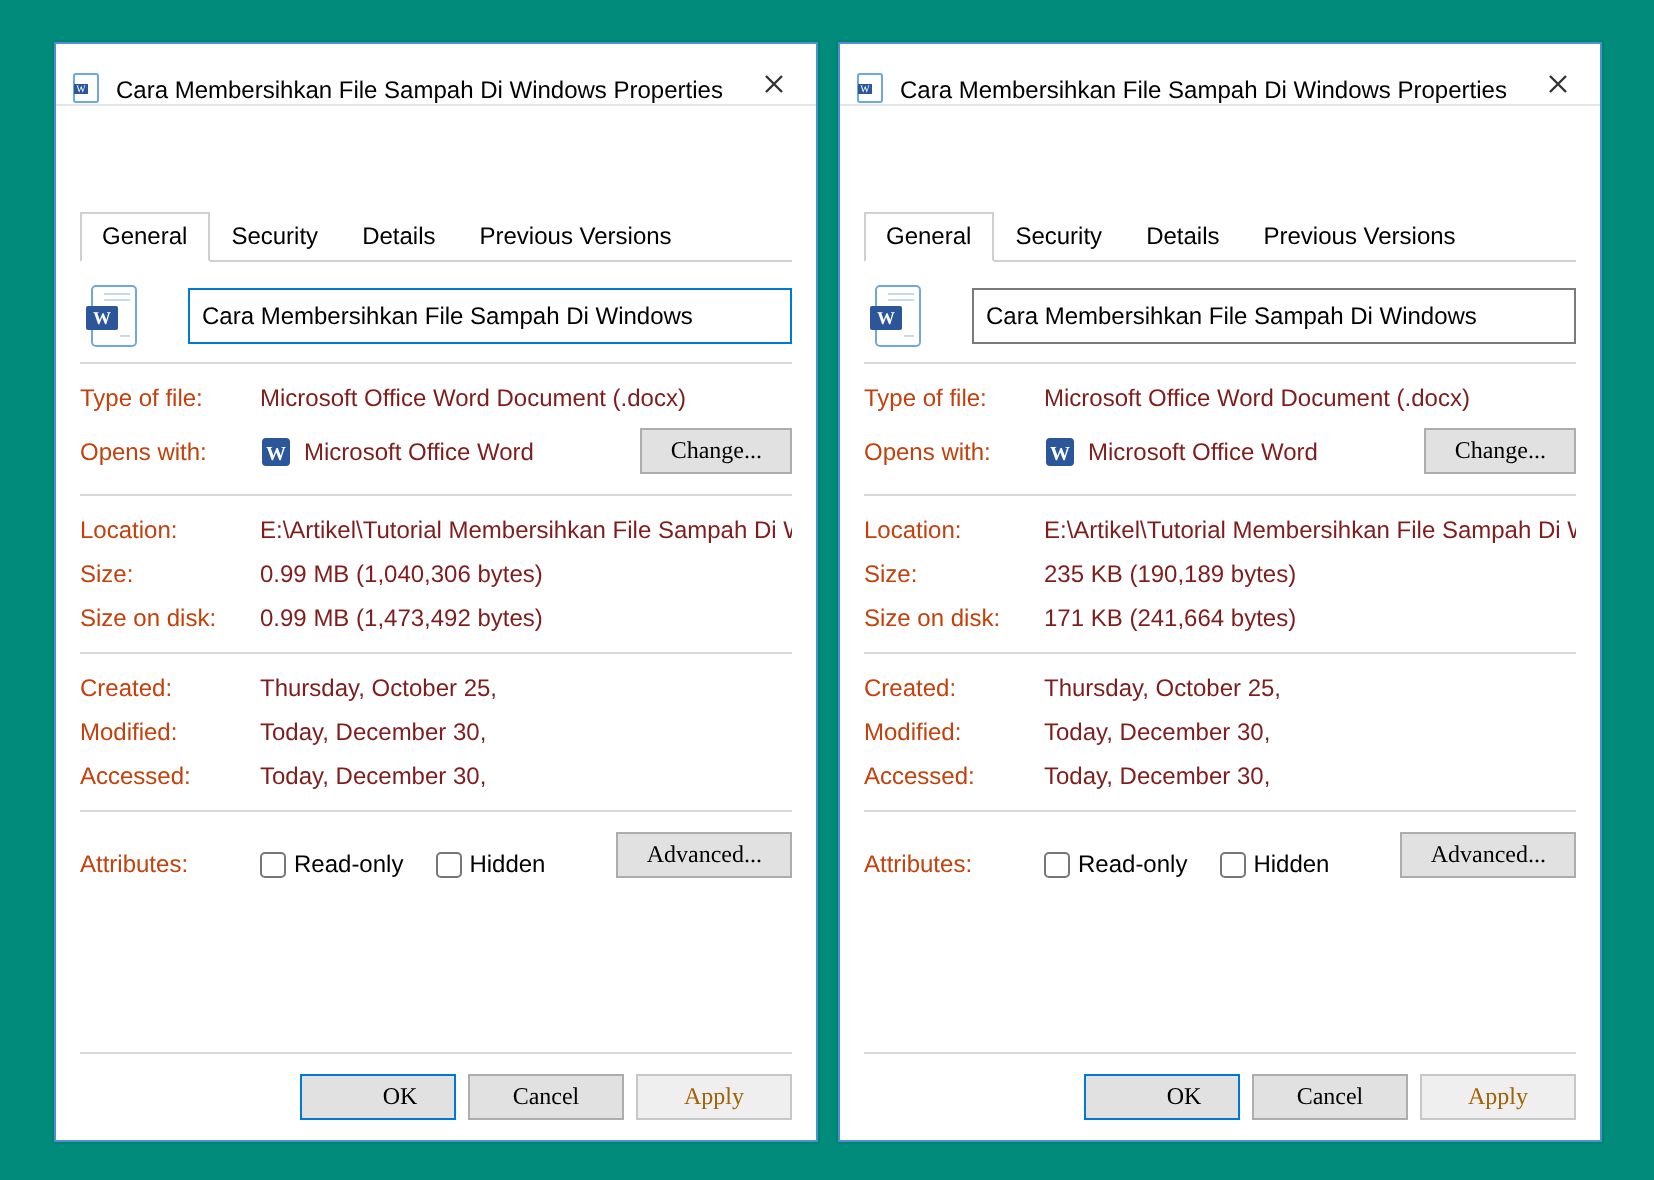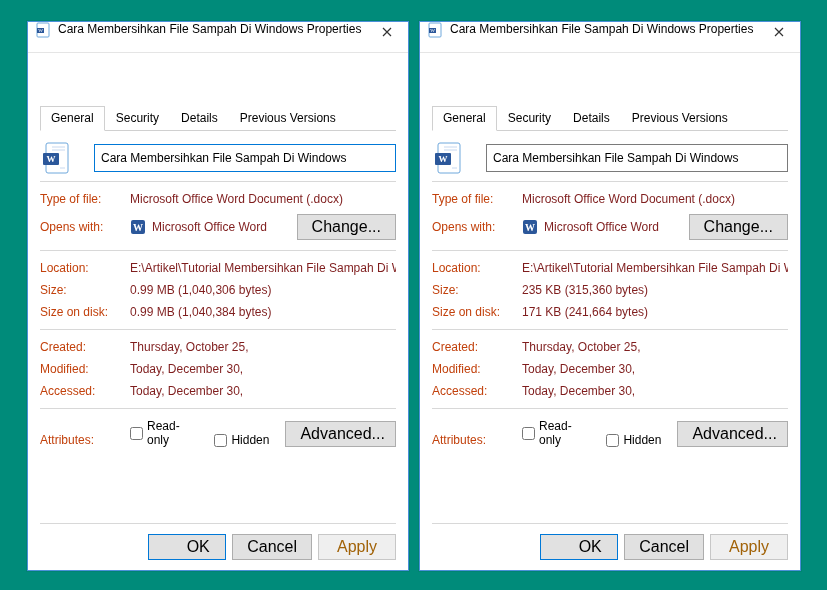--- a/index.html
+++ b/index.html
@@ -17,21 +17,21 @@
     position: absolute;
     background: #fff;
     border: 1px solid #4a90d9;
     box-shadow: 0 0 0 1px rgba(0,0,0,0.05);
   }
   .dialog.left  { left: 27px;  top: 21px; width: 380px; height: 548px; }
   .dialog.right { left: 419px; top: 21px; width: 380px; height: 548px; }
 
   .titlebar {
     display: flex;
-    align-items: flex-start;
+    align-items: flex-end;
     height: 30px;
     padding: 0 8px;
     border-bottom: 1px solid #e5e5e5;
   }
   .titlebar .win-icon {
     width: 16px; height: 16px;
     margin-right: 6px;
     flex: 0 0 auto;
   }
   .titlebar .title-text {
@@ -124,22 +124,22 @@
     align-items: center;
   }
   .opens-row .app-icon {
     width: 16px; height: 16px;
     margin-right: 6px;
   }
   .btn {
     background: #e1e1e1;
     border: 1px solid #adadad;
     padding: 3px 14px;
-    font-family: Liberation Sans, sans-serif;
-    font-size: 16px;
+    font-family: Liberation Serif, serif;
+    font-size: 12px;
     cursor: default;
     min-width: 68px;
   }
   .btn.default { border-color:#0078d7;padding-left:36px; }
   .btn.disabled { color:#a16207; background:#efefef; border-color:#c7c7c7; }
 
   .attr-row {
     display:flex; align-items:flex-end;
   }
   .chk {
@@ -229,21 +229,21 @@
     <div class="section">
       <span class="label-col">Location:</span>
       <span class="value-col">E:\Artikel\Tutorial Membersihkan File Sampah Di Wi</span>
     </div>
     <div class="section">
       <span class="label-col">Size:</span>
       <span class="value-col">0.99 MB (1,040,306 bytes)</span>
     </div>
     <div class="section">
       <span class="label-col">Size on disk:</span>
-      <span class="value-col">0.99 MB (1,040,384 bytes)</span>
+      <span class="value-col">0.99 MB (1,473,492 bytes)</span>
     </div>
 
     <hr class="sep">
 
     <div class="section">
       <span class="label-col">Created:</span>
       <span class="value-col">Thursday, October 25,</span>
     </div>
     <div class="section">
       <span class="label-col">Modified:</span>
@@ -339,21 +339,21 @@
     </div>
 
     <hr class="sep">
 
     <div class="section">
       <span class="label-col">Location:</span>
       <span class="value-col">E:\Artikel\Tutorial Membersihkan File Sampah Di Wi</span>
     </div>
     <div class="section">
       <span class="label-col">Size:</span>
-      <span class="value-col">235 KB (315,360 bytes)</span>
+      <span class="value-col">235 KB (190,189 bytes)</span>
     </div>
     <div class="section">
       <span class="label-col">Size on disk:</span>
       <span class="value-col">171 KB (241,664 bytes)</span>
     </div>
 
     <hr class="sep">
 
     <div class="section">
       <span class="label-col">Created:</span>

